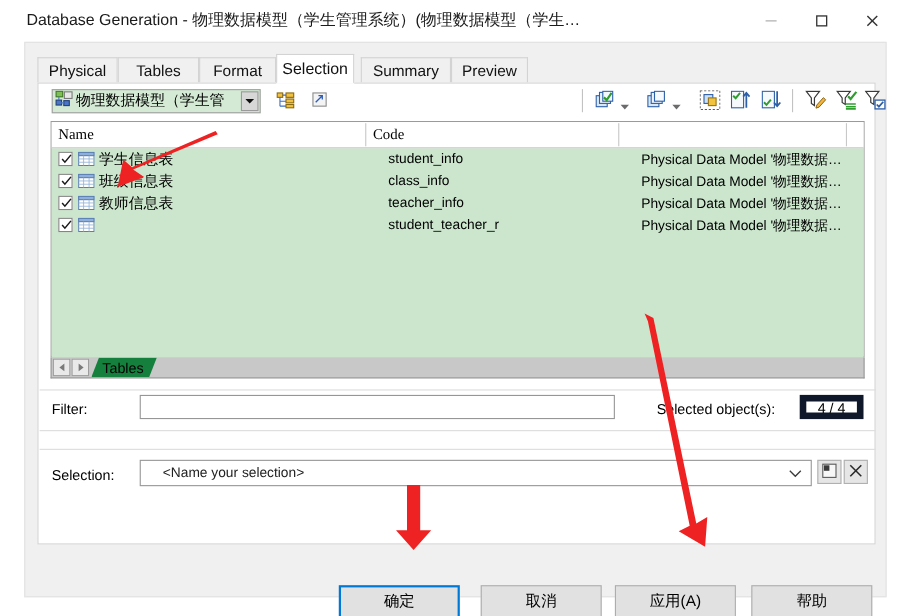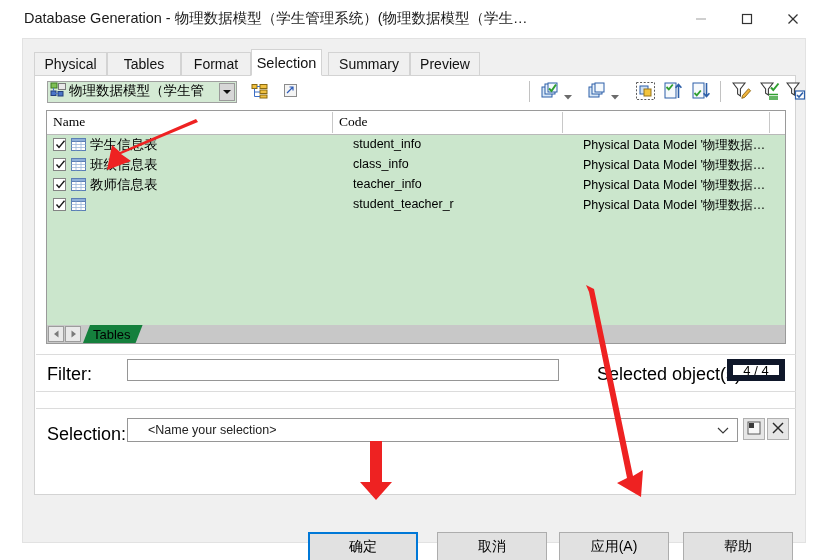--- a/index.html
+++ b/index.html
@@ -209,21 +209,21 @@
     padding: 0 12px 0 10px;
     background: #15803d;
     display: flex; align-items: center;
     font-size: 13px; color: #000;
     clip-path: polygon(7px 0, 100% 0, calc(100% - 7px) 100%, 0 100%);
   }
 
   
   .lbl {
     position: absolute;
-    font-size: 18px; color: #000;
+    font-size: 13px; color: #000;
   }
   .textbox {
     position: absolute;
     background: #ffffff;
     border: 1px solid #969696;
     box-sizing: border-box;
   }
   .hrule {
     position: absolute; height: 1px; background: #dcdcdc;
   }

